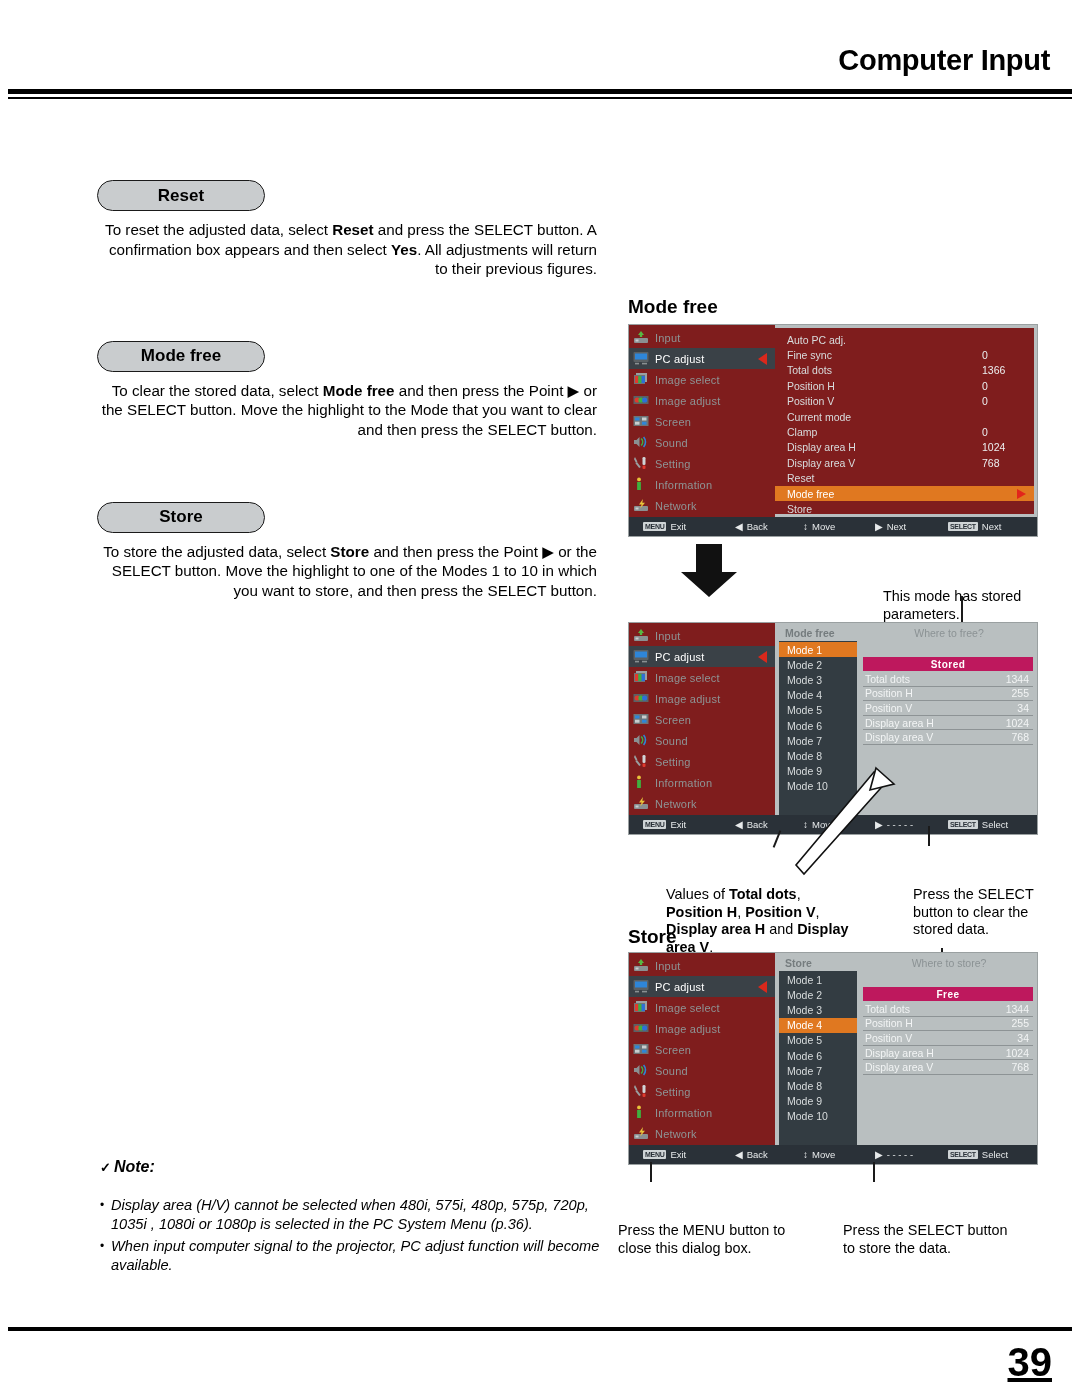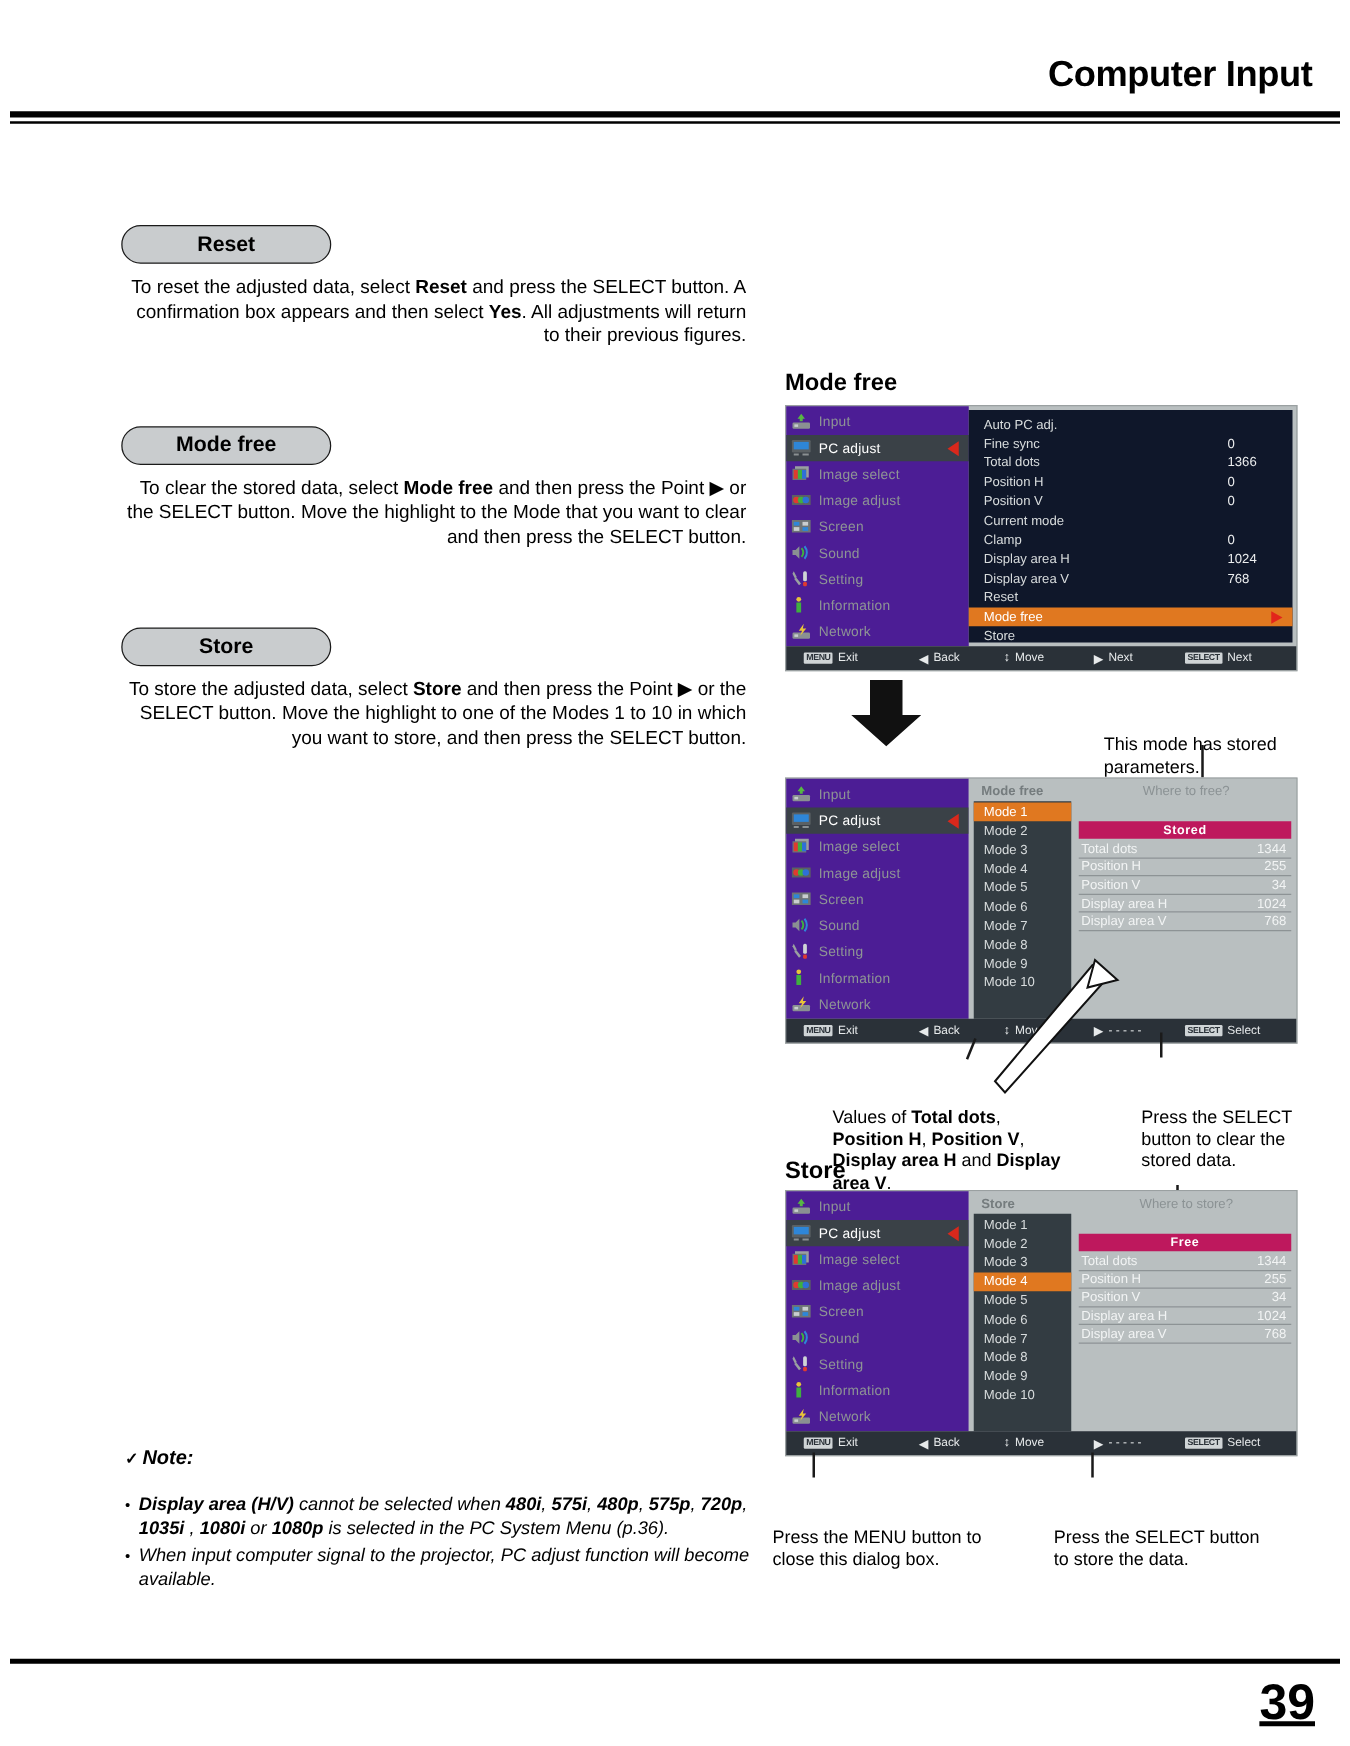--- a/index.html
+++ b/index.html
@@ -55,60 +55,60 @@
 
   
   .note-block {
     position: absolute; left: 100px; top: 1157px; width: 500px;
     font-style: italic; font-size: 14.6px; line-height: 19px;
   }
   .note-head { font-weight: bold; font-size: 16px; margin-bottom: 19px; }
   .note-check { font-style: normal; font-size: 13px; margin-right: 3px; }
   .note-item { display: flex; margin-bottom: 3px; }
   .note-bullet { width: 11px; flex: none; font-style: normal; font-size: 12px; line-height: 19px;}
-  .note-item b { font-weight: bold; text-align: right; }
+  .note-item b { font-weight: normal; text-align: right; }
 
   
   .right-col { position: absolute; left: 628px; top: 296px; width: 420px; }
 
   .osd-caption {
     font-size: 19px; font-weight: bold; margin-bottom: 6px;
   }
 
   .osd {
     width: 410px; background: #b9bfc0;
     border: 1px solid #9aa0a1;
     position: relative;
   }
   .osd-body { display: flex; height: 192px; }
 
   
   .osd-side {
-    width: 146px; flex: none; background: #4c1d95; padding-top: 2px;
+    width: 146px; flex: none; background: #7f1d1d; padding-top: 2px;
     position: relative;
   }
   .side-item {
     height: 21px; display: flex; align-items: center;
     padding-left: 4px; position: relative;
   }
   .side-item .side-label {
     font-size: 11px; color: #8e9495; margin-left: 6px; letter-spacing: 0.2px;
   }
   .side-item.active { background: #3a4147; }
   .side-item.active .side-label { color: #ffffff; }
   .side-arrow {
     position: absolute; right: 8px; top: 50%; transform: translateY(-50%);
     width: 0; height: 0; border-top: 6px solid transparent;
     border-bottom: 6px solid transparent; border-right: 9px solid #d9281c;
   }
   .ico { width: 16px; height: 15px; flex: none; position: relative; }
 
   
   .osd-main {
-    flex: 1; background: #0f172a; margin: 3px 3px 3px 0;
+    flex: 1; background: #7f1d1d; margin: 3px 3px 3px 0;
     position: relative; padding: 4px 0 0 0;
   }
   .menu-row {
     height: 15.4px; display: flex; align-items: center;
     padding: 0 8px 0 12px; position: relative;
   }
   .menu-row .m-label { font-size: 10.5px; color: #d8dcdd; flex: 1; }
   .menu-row .m-val { font-size: 10.5px; color: #eceeef; width: 44px; text-align: left; }
   .menu-row.hl { background: #e07820; }
   .menu-row.hl .m-label { color: #ffffff; }

